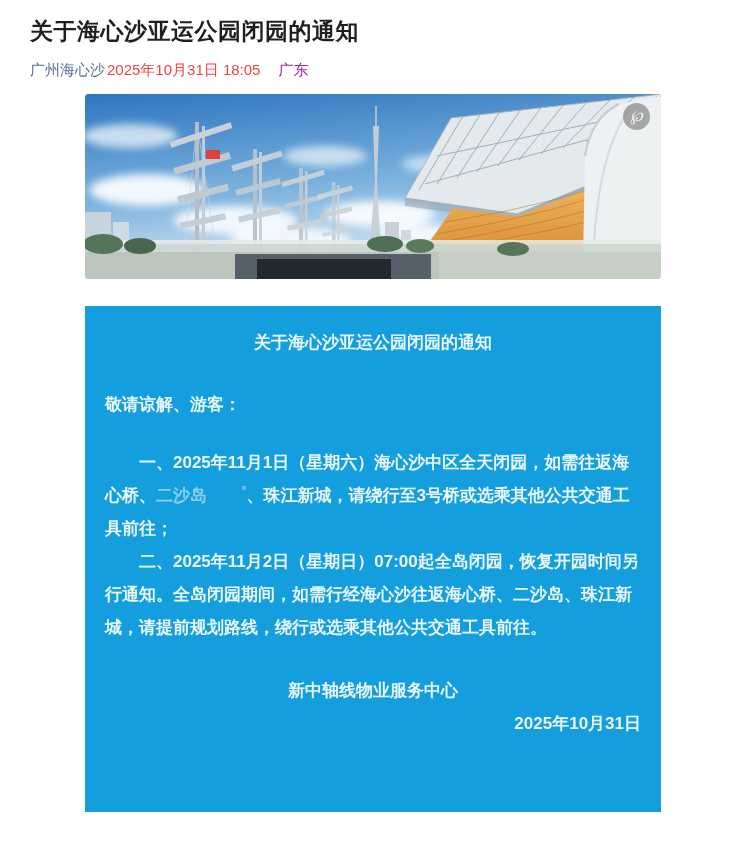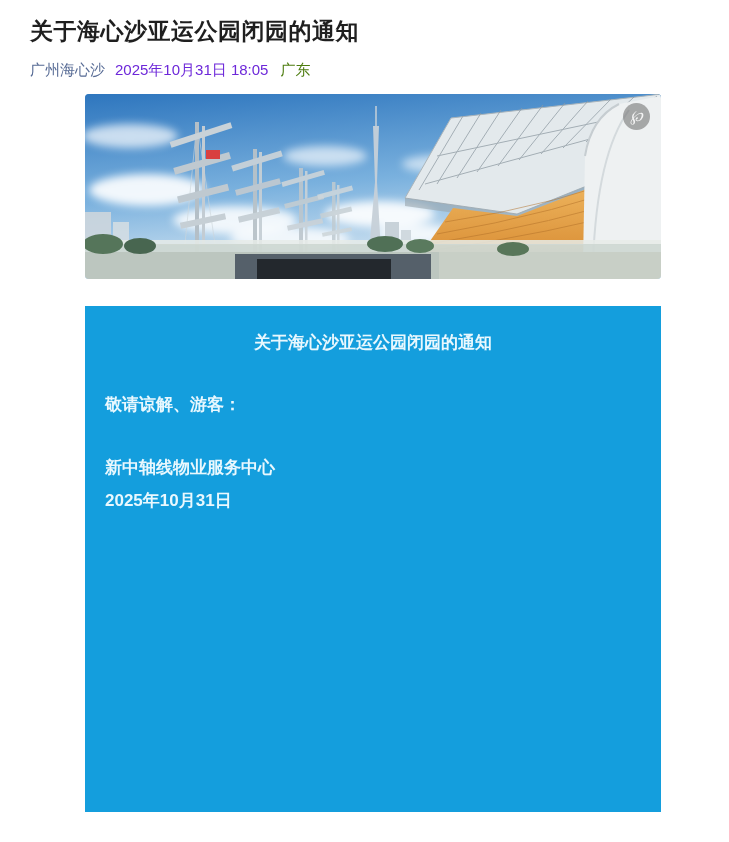--- a/index.html
+++ b/index.html
@@ -9,25 +9,25 @@
     font-family:"Liberation Sans","DejaVu Sans",sans-serif;
     overflow:hidden;
   }
   .header { padding:16px 30px 0 30px; }
   .page-title {
     margin:0; font-size:23px; line-height:31px; font-weight:700;
     color:#1f1f1f; letter-spacing:0.5px;
   }
   .byline {
     margin-top:13px; font-size:15px; line-height:20px;
-    display:flex; align-items:center; gap:10px;
+    display:flex; align-items:center; gap:2px;
   }
   .account { color:#576b95; cursor:pointer; }
-  .meta { color:#6d28d9; }
-  .region { color:#4d7c0f; margin-left:2px; }
+  .meta { color:#ef4444; }
+  .region { color:#a21caf; margin-left:16px; }
 
   .content { width:576px; margin:14px 0 0 85px; }
 
   .hero {
     position:relative; width:576px; height:185px;
     border-radius:4px; overflow:hidden; background:#7ab1de; cursor:pointer;
   }
   .hero svg { display:block; width:576px; height:185px; }
   .watermark {
     position:absolute; top:9px; right:11px; width:27px; height:27px;
@@ -41,22 +41,22 @@
     margin-top:27px; width:576px; min-height:506px;
     background:#149EDD; color:#E9F8FE;
     padding:20px 20px 24px 20px;
     font-size:17px; line-height:33px; font-weight:700;
   }
   .card p { margin:0; }
   .c-title { text-align:center; margin-bottom:29px !important; }
   .salutation { margin-bottom:25px !important; }
   .indent { text-indent:2em; }
   .apology { margin-top:17px !important; }
-  .signer { text-align:left; margin-top:30px !important; }
-  .sign-date { text-align:left; }
+  .signer { text-align:center; margin-top:30px !important; }
+  .sign-date { text-align:right; }
   .loc-link { color:rgba(255,255,255,0.50); cursor:pointer; }
   .loc-sup {
     display:inline-block; font-size:11px; line-height:1;
     vertical-align:super; color:rgba(255,255,255,0.60); margin-left:1px;
   }
 </style>
 </head>
 <body>
 
 <div class="header">
@@ -182,17 +182,19 @@
       <ellipse cx="300" cy="150" rx="18" ry="8" fill="#507056"></ellipse>
       <ellipse cx="335" cy="152" rx="14" ry="7" fill="#5a7a5e"></ellipse>
       <ellipse cx="428" cy="155" rx="16" ry="7" fill="#587659"></ellipse>
     </svg>
     <div class="watermark">℘</div>
   </div>
 
   <div class="card">
     <p class="c-title">关于海心沙亚运公园闭园的通知</p>
     <p class="salutation">敬请谅解、游客：</p>
+    <p class="indent"><span>一、2025年11月1日（星期六）海心沙中区全天闭园，如需往返海心桥、</span><span class="loc-link">二沙岛</span><span class="loc-sup">°</span><span>、珠江新城，请绕行至3号桥或选乘其他公共交通工具前往；</span></p>
+    <p class="indent">二、2025年11月2日（星期日）07:00起全岛闭园，恢复开园时间另行通知。全岛闭园期间，如需行经海心沙往返海心桥、二沙岛、珠江新城，请提前规划路线，绕行或选乘其他公共交通工具前往。</p>
     <p class="signer">新中轴线物业服务中心</p>
     <p class="sign-date">2025年10月31日</p>
   </div>
 
 </div>
 
 </body></html>

